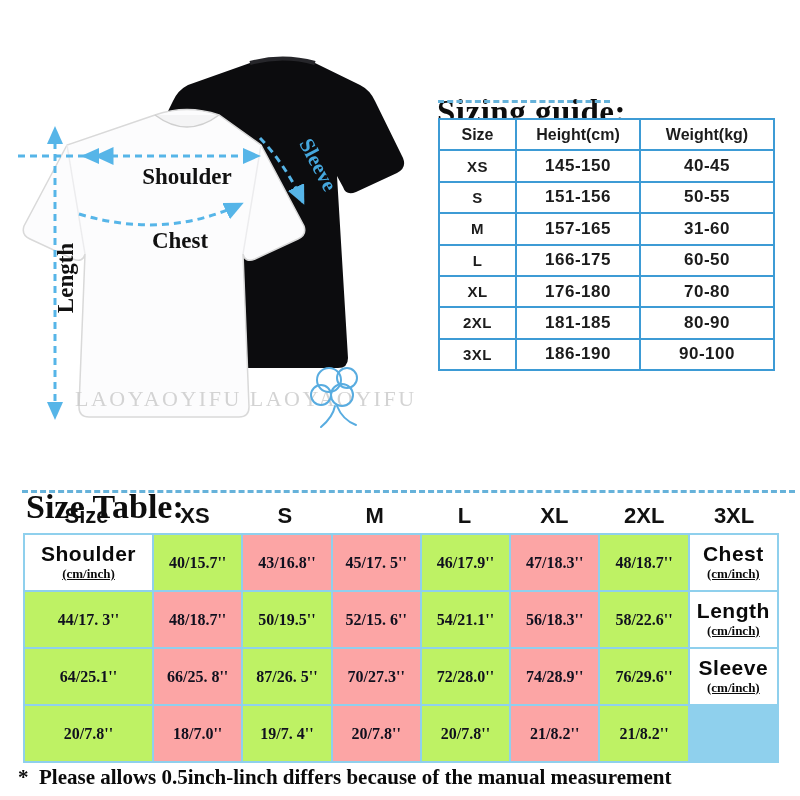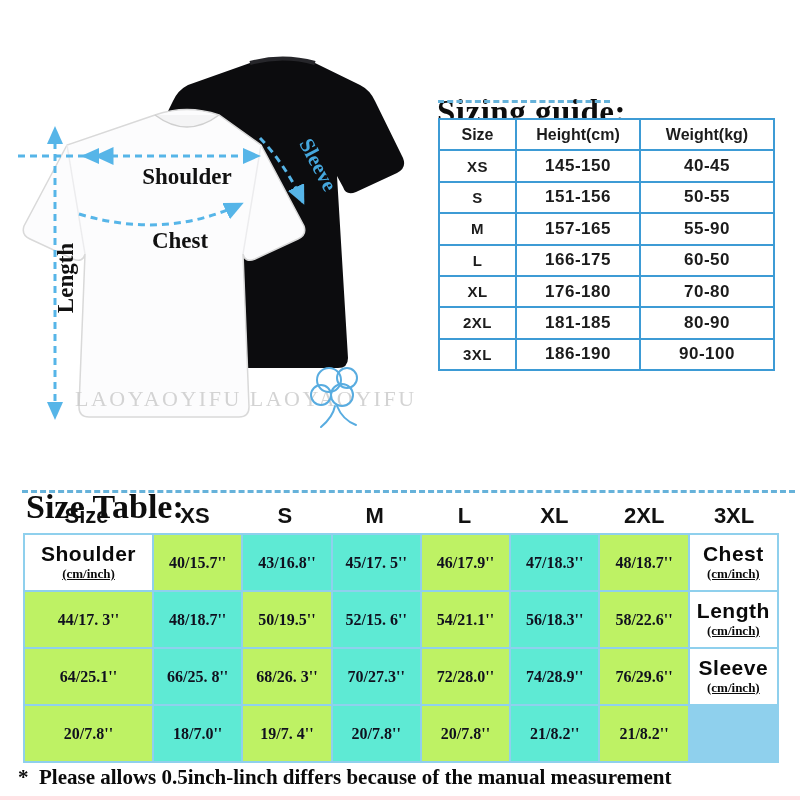--- a/index.html
+++ b/index.html
@@ -28,21 +28,21 @@
   .st-header { position:absolute; left:23px; top:501px; width:756px; height:30px;
     display:grid; grid-template-columns:127px repeat(7,1fr); }
   .st-hcell { display:flex; align-items:center; justify-content:center;
     font-weight:bold; font-size:22px; color:#111; }
   .st-body { position:absolute; left:23px; top:533px; width:756px; height:230px;
     display:grid; grid-template-columns:127px repeat(7,1fr); grid-auto-rows:1fr; gap:2px;
     background:#8fd0ed; border:2px solid #8fd0ed; box-sizing:border-box; }
   .st-label { background:#fff; display:flex; flex-direction:column; align-items:center; justify-content:center; }
   .st-label .lbl { font-weight:bold; font-size:21px; letter-spacing:.5px; color:#0a0a0a; line-height:1.05; }
   .st-label .unit { font-family:"Liberation Serif", serif; font-weight:bold; font-size:13px; color:#0a0a0a;text-decoration:underline; }
-  .st-val { display:flex; align-items:center; justify-content:center; background:#5eead4;
+  .st-val { display:flex; align-items:center; justify-content:center; background:#fca5a5;
     font-family:"Liberation Serif", serif; font-weight:bold; font-size:16px; color:#10101e; }
   .st-val.blue { background:#bef264; }
 
   
   .footnote { position:absolute; left:18px; top:765px; width:782px; white-space:pre;
     font-family:"Liberation Serif", serif; font-weight:bold; font-size:21px; color:#0a0a0a; }
   .bottom-tint { position:absolute; left:0; bottom:0; width:100%; height:4px; background:rgba(255,160,170,.30); }
 
   
   .illus { position:absolute; left:15px; top:8px; width:405px; height:432px; }
@@ -120,21 +120,21 @@
     <div class="sg-cell sz">XS</div>
     <div class="sg-cell">145-150</div>
     <div class="sg-cell">40-45</div>
 
     <div class="sg-cell sz">S</div>
     <div class="sg-cell">151-156</div>
     <div class="sg-cell">50-55</div>
 
     <div class="sg-cell sz">M</div>
     <div class="sg-cell">157-165</div>
-    <div class="sg-cell">55-90</div>
+    <div class="sg-cell">31-60</div>
 
     <div class="sg-cell sz">L</div>
     <div class="sg-cell">166-175</div>
     <div class="sg-cell">60-50</div>
 
     <div class="sg-cell sz">XL</div>
     <div class="sg-cell">176-180</div>
     <div class="sg-cell">70-80</div>
 
     <div class="sg-cell sz">2XL</div>
@@ -184,21 +184,21 @@
     <div class="st-val blue">54/21.1''</div>
     <div class="st-val">56/18.3''</div>
     <div class="st-val blue">58/22.6''</div>
 
     <div class="st-label">
       <span class="lbl">Length</span>
       <span class="unit">(cm/inch)</span>
     </div>
     <div class="st-val blue">64/25.1''</div>
     <div class="st-val">66/25. 8''</div>
-    <div class="st-val blue">68/26. 3''</div>
+    <div class="st-val blue">87/26. 5''</div>
     <div class="st-val">70/27.3''</div>
     <div class="st-val blue">72/28.0''</div>
     <div class="st-val">74/28.9''</div>
     <div class="st-val blue">76/29.6''</div>
 
     <div class="st-label">
       <span class="lbl">Sleeve</span>
       <span class="unit">(cm/inch)</span>
     </div>
     <div class="st-val blue">20/7.8''</div>

